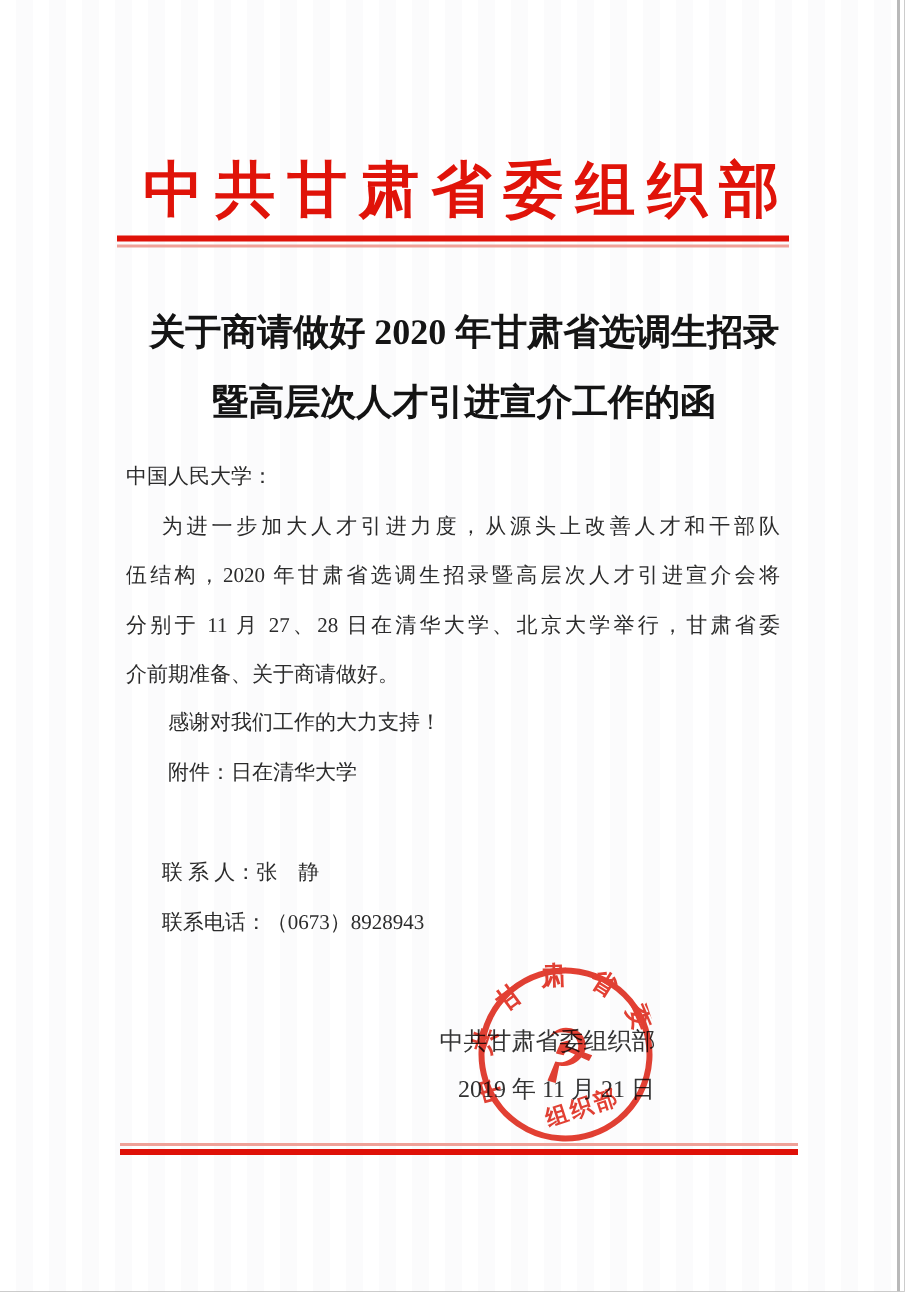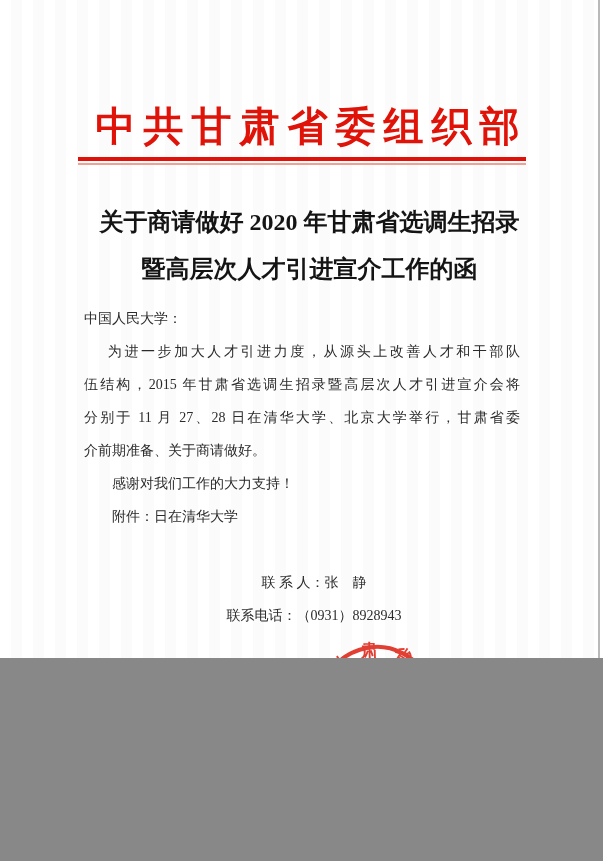--- a/index.html
+++ b/index.html
@@ -1,18 +1,18 @@
 <!DOCTYPE html>
 <html><head>
 <meta charset="utf-8">
 <style>
   html,body{margin:0;padding:0;background:#888;}
   .page{
     position:relative;
-    width:603px;height:658px;
+    width:603px;height:861px;
     margin:0 auto;
     background:
       repeating-linear-gradient(90deg,
         #ffffff 0px, #ffffff 11px,
         #fbfbfc 11px, #fbfbfc 22px);
     background-color:#fff;
     overflow:hidden;
     font-family:"Liberation Serif","DejaVu Serif",serif;
     color:#2b2b2b;
   }
@@ -41,22 +41,22 @@
     font-weight:bold;color:#141414;
     font-size:24px;line-height:47px;
     white-space:nowrap;
   }
   .body-block{
     position:absolute;top:302px;left:84px;width:436px;
     font-size:14px;line-height:33px;
   }
   .bline{height:33px;white-space:nowrap;overflow:visible;}
   .fill{text-align:justify;text-align-last:justify;}
-  .indent{text-indent:2em;}
-  .indent2{text-indent:1.7em;text-align:center;}
+  .indent{text-indent:2em;font-family:Liberation Mono, monospace;}
+  .indent2{text-indent:1.7em;}
   .sign-block{position:absolute;left:265px;top:684px;width:200px;text-align:center;font-size:16px;color:#333;white-space:nowrap;}
   .date-block{position:absolute;left:271px;top:716px;width:200px;text-align:center;font-size:16px;color:#333;white-space:nowrap;}
   .seal{
     position:absolute;left:315px;top:641px;width:124px;height:124px;
     transform:rotate(-18deg);
     mix-blend-mode:multiply;
     opacity:.9;
   }
 </style>
 </head>
@@ -75,28 +75,28 @@
   </div>
 
   <div class="doc-title">
     <div>关于商请做好 2020 年甘肃省选调生招录</div>
     <div>暨高层次人才引进宣介工作的函</div>
   </div>
 
   <div class="body-block">
     <div class="bline">中国人民大学：</div>
     <div class="bline fill indent2">为进一步加大人才引进力度，从源头上改善人才和干部队</div>
-    <div class="bline fill">伍结构，2015 年甘肃省选调生招录暨高层次人才引进宣介会将</div>
+    <div class="bline fill">伍结构，2020 年甘肃省选调生招录暨高层次人才引进宣介会将</div>
     <div class="bline fill">分别于 11 月 27、28 日在清华大学、北京大学举行，甘肃省委</div>
     <div class="bline">介前期准备、关于商请做好。</div>
     <div class="bline indent">感谢对我们工作的大力支持！</div>
     <div class="bline indent">附件：日在清华大学</div>
     <div class="bline"></div>
     <div class="bline indent2">联 系 人：张　静</div>
-    <div class="bline indent2">联系电话：（0931）8928943</div>
+    <div class="bline indent2">联系电话：（0673）8928943</div>
   </div>
 
   <div class="sign-block">中共甘肃省委组织部</div>
   <div class="date-block">2019 年 11 月 21 日</div>
 
   <svg class="seal" viewBox="0 0 124 124">
     <circle cx="62" cy="62" r="56" fill="none" stroke="#e02b1c" stroke-width="4"></circle>
     <defs>
       <path id="sealArcPath" d="M 20 92 A 50 50 0 1 1 104 92" fill="none"></path>
     </defs>

